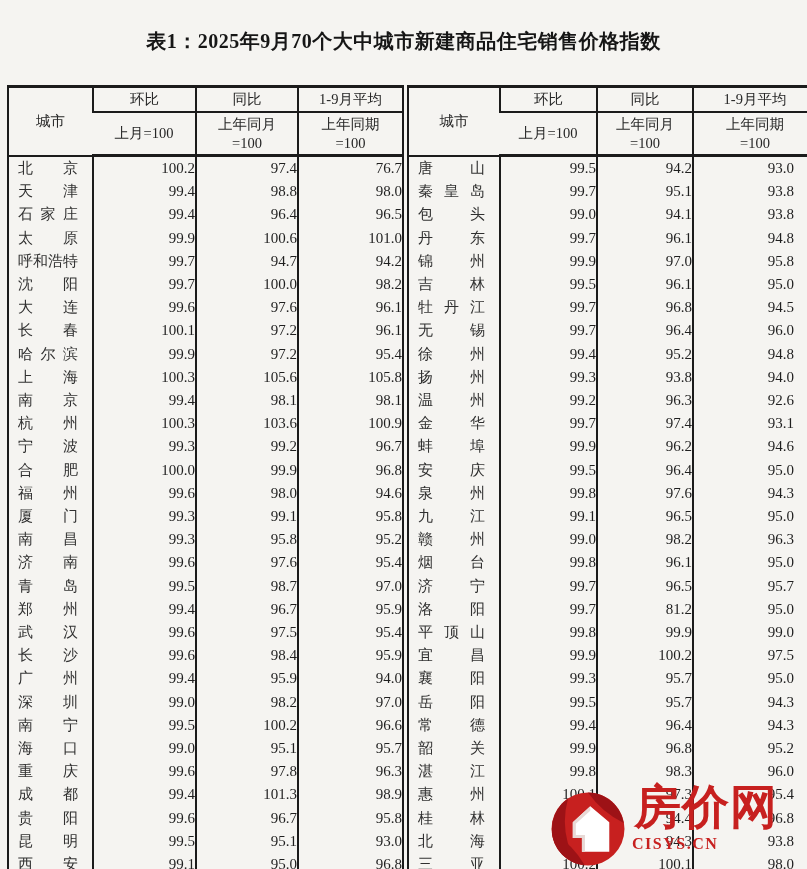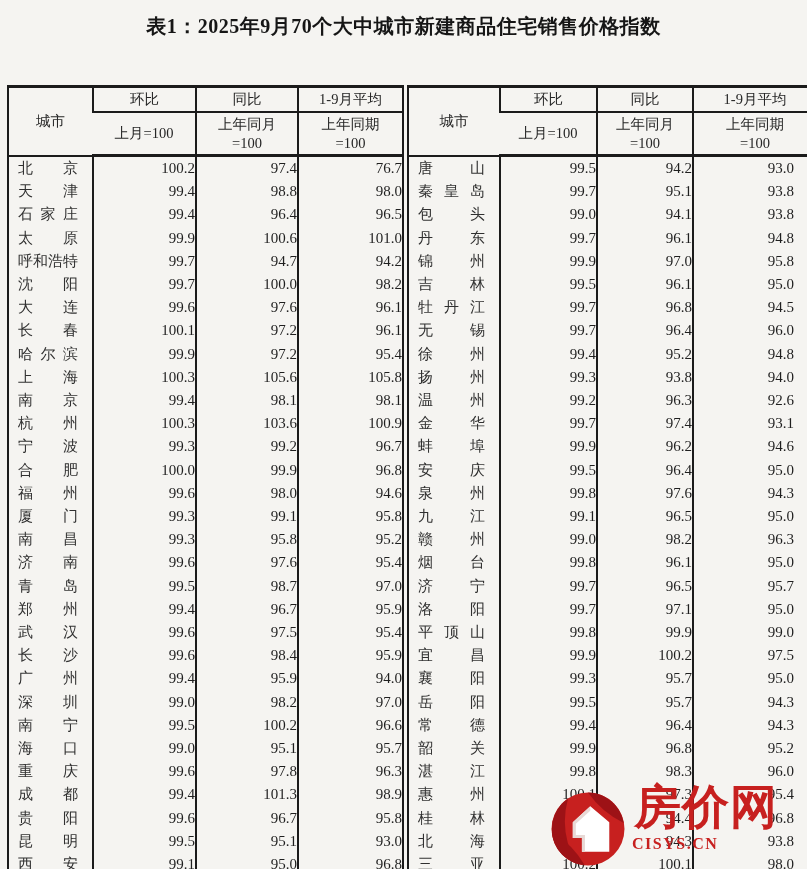--- a/index.html
+++ b/index.html
@@ -14,21 +14,21 @@
     position: relative;
     width: 807px; height: 869px;
     overflow: hidden;
   }
   .title {
     text-align: center;
     font-weight: bold;
     font-size: 20px;
     letter-spacing: 0.5px;
     color: #161616;
-    padding-top: 13px;
+    padding-top: 28px;
     height: 26px;
     white-space: nowrap;
   }
   .tables {
     position: absolute;
     top: 85px; left: 7px;
     display: flex;
     align-items: flex-start;
   }
   table.tbl {
@@ -712,21 +712,21 @@
             <td class="num last">95.7</td>
           </tr>
           <tr>
             <td class="city">
               <div class="cj">
                 <span>洛</span>
                 <span>阳</span>
               </div>
             </td>
             <td class="num">99.7</td>
-            <td class="num">97.1</td>
+            <td class="num">81.2</td>
             <td class="num last">95.0</td>
           </tr>
           <tr>
             <td class="city">
               <div class="cj">
                 <span>平</span>
                 <span>顶</span>
                 <span>山</span>
               </div>
             </td>

